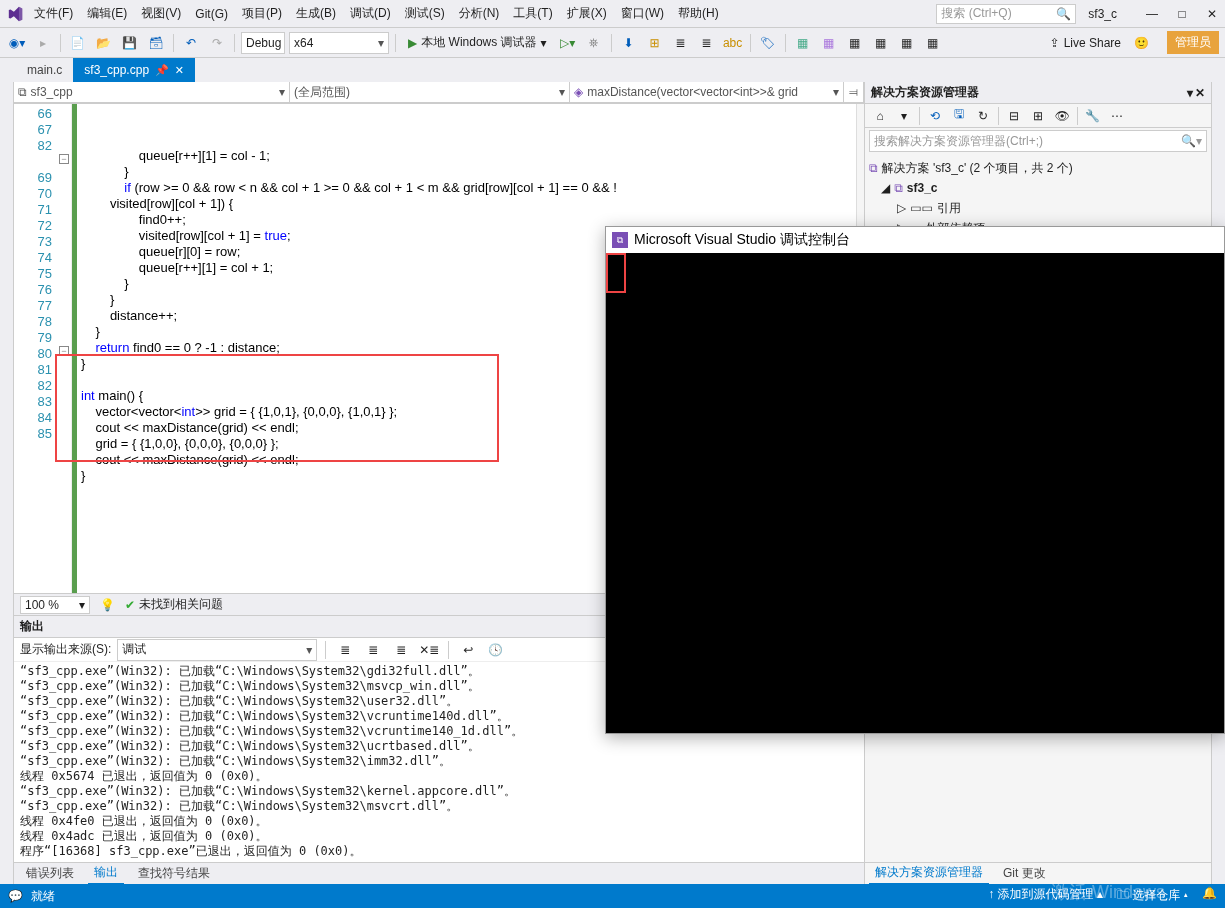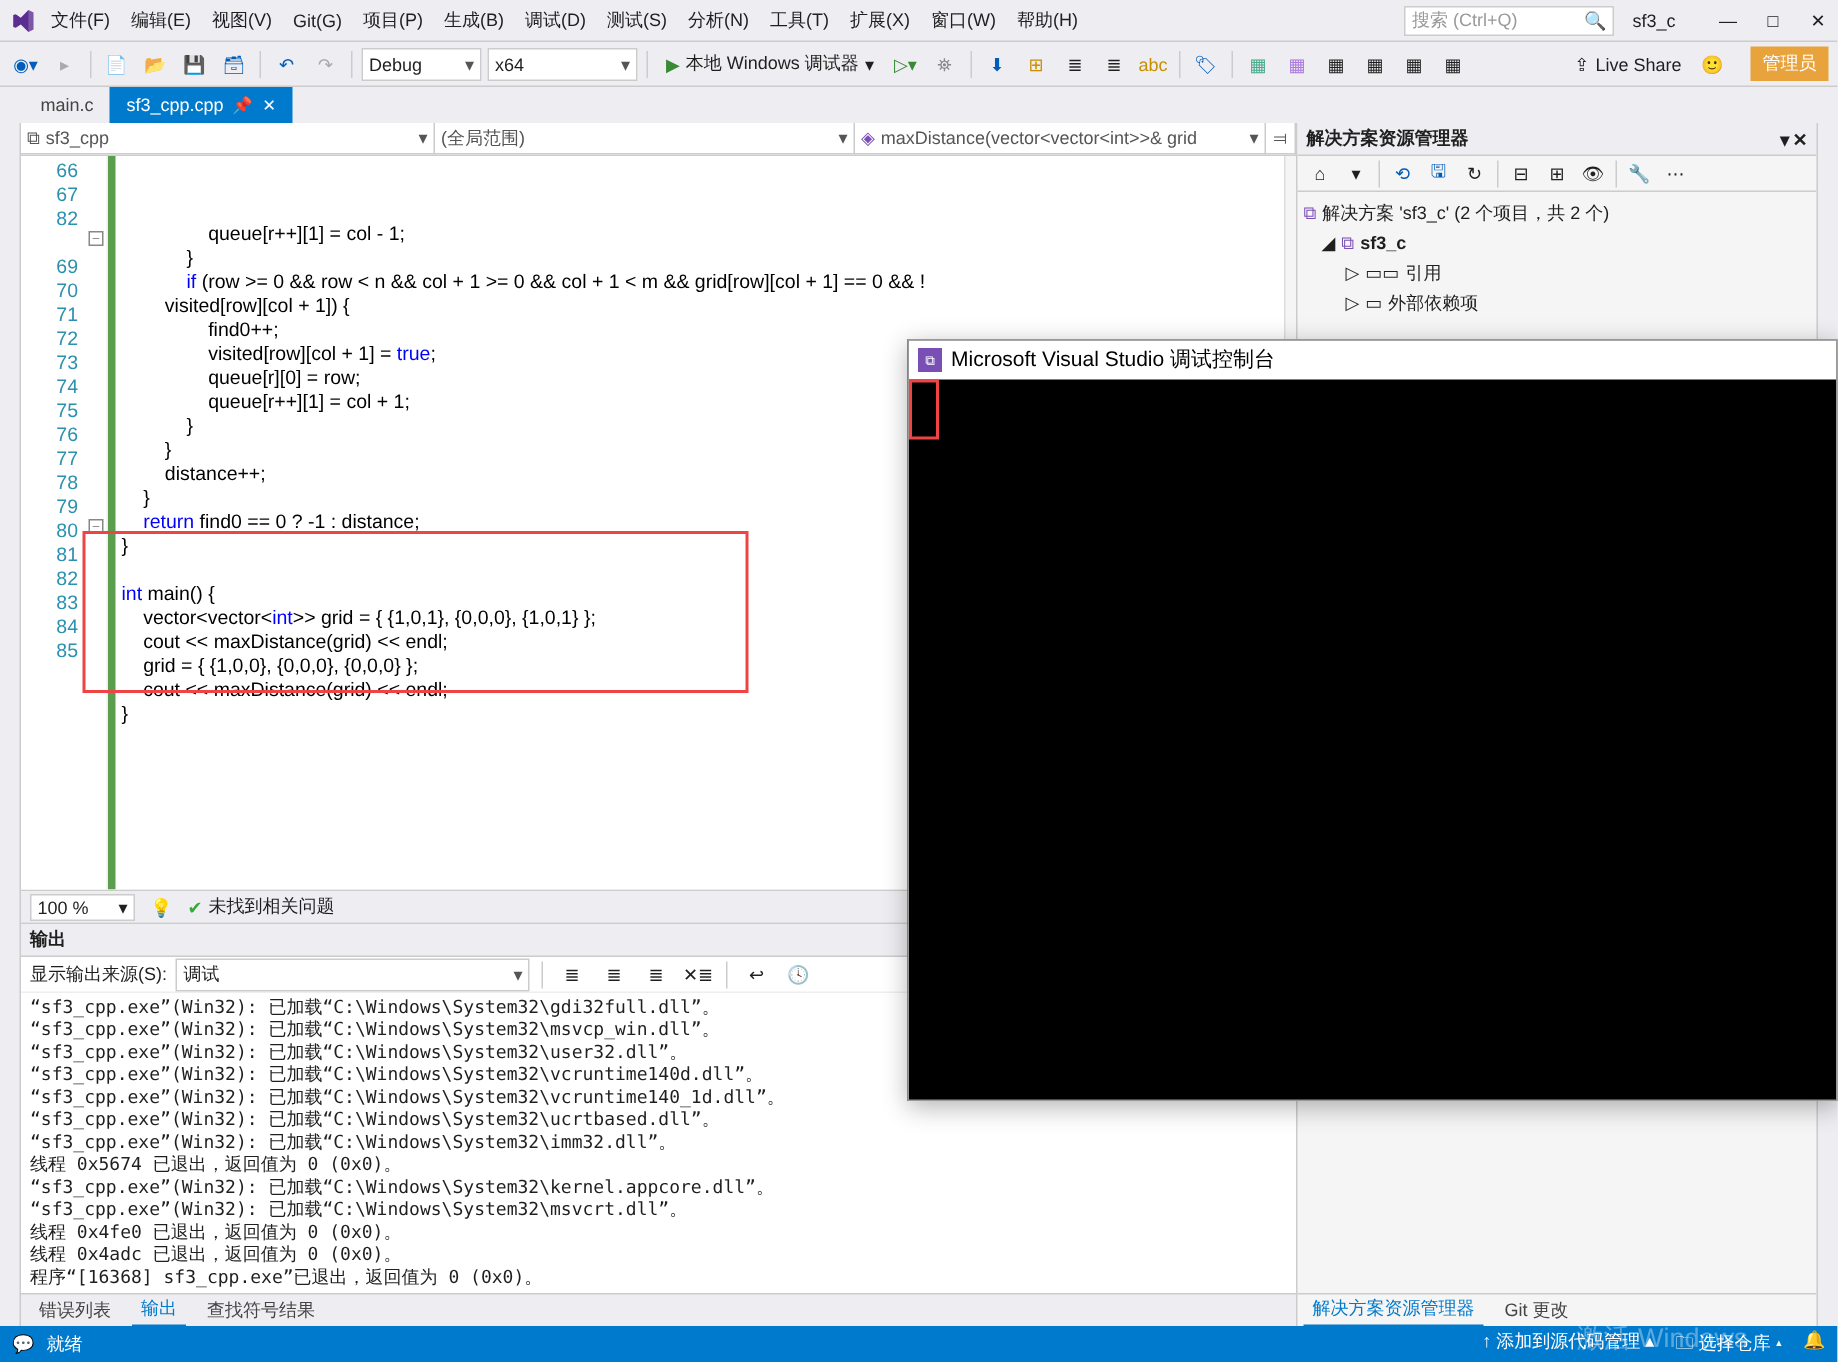--- a/index.html
+++ b/index.html
@@ -65,21 +65,21 @@
 .edfoot { height:22px; background:#eeeef2; border-top:1px solid #ccc; display:flex; align-items:center; padding:0 6px; gap:10px; }
 .zoomc { width:70px; height:18px; border:1px solid #ccc; background:#fff; display:flex; align-items:center; padding:0 4px; }
 .issues { display:flex; align-items:center; gap:4px; }
 .chk { color:#3a3; }
 
 
 .outpanel { border-top:1px solid #ccc; background:#fff; }
 .outhead { height:22px; background:#eeeef2; border-bottom:1px solid #ccc; display:flex; align-items:center; padding:0 6px; font-weight:bold; }
 .outhead .right { margin-left:auto; display:flex; gap:2px; }
 .outtool { height:24px; display:flex; align-items:center; padding:0 6px; gap:6px; border-bottom:1px solid #eee; }
-.outtool .combo { width:236px; }
+.outtool .combo { width:200px; }
 .outbody { height:200px; font-family:"NSimSun","SimSun",Consolas,monospace; font-size:12px; padding:2px 6px; overflow:hidden; line-height:15px; white-space:pre; }
 
 
 .bottomtabs { height:22px; background:#eeeef2; border-top:1px solid #ccc; display:flex; align-items:center; padding:0 6px; gap:8px; }
 .btab { padding:2px 6px; color:#444; }
 .btab.active { color:#007acc; border-bottom:2px solid #007acc; }
 
 
 .statusbar { height:24px; background:#007acc; color:#fff; display:flex; align-items:center; padding:0 8px; gap:8px; position:absolute; bottom:0; left:0; right:0; }
 .statusbar .right { margin-left:auto; display:flex; gap:14px; align-items:flex-start; }
@@ -147,21 +147,21 @@
   <span class="tbtn" style="color:#aaa">▸</span>
   <span class="tsep"></span>
   <span class="tbtn" style="color:#c98f00">📄</span>
   <span class="tbtn" style="color:#c98f00">📂</span>
   <span class="tbtn" style="color:#005dba">💾</span>
   <span class="tbtn" style="color:#005dba">🗃</span>
   <span class="tsep"></span>
   <span class="tbtn" style="color:#005dba">↶</span>
   <span class="tbtn" style="color:#aaa">↷</span>
   <span class="tsep"></span>
-  <div class="combo" style="width:80px">
+  <div class="combo" style="width:44px">
       <span>Debug</span>
       <span class="dd">▾</span>
     </div>
   <div class="combo" style="width:100px">
       <span>x64</span>
       <span class="dd">▾</span>
     </div>
   <span class="tsep"></span>
   <div class="runbtn">
       <span class="play">▶</span>
@@ -335,20 +335,24 @@
       <span class="tbtn" style="color:#005dba">🖫</span>
       <span class="tbtn">↻</span>
       <span class="tsep"></span>
       <span class="tbtn">⊟</span>
       <span class="tbtn">⊞</span>
       <span class="tbtn">👁</span>
       <span class="tsep"></span>
       <span class="tbtn">🔧</span>
       <span class="tbtn">⋯</span>
     </div>
+    <div class="sesearch">
+      <span>搜索解决方案资源管理器(Ctrl+;)</span>
+        <span style="margin-left:auto">🔍▾</span>
+    </div>
     <div class="setree">
       <div class="node">
           <span style="color:#7a4fb5">⧉</span>
           <span>解决方案 'sf3_c' (2 个项目，共 2 个)</span>
         </div>
       <div class="node ind1">
           <span>◢</span>
           <span style="color:#7a4fb5">⧉</span>
           <b>sf3_c</b>
         </div>

